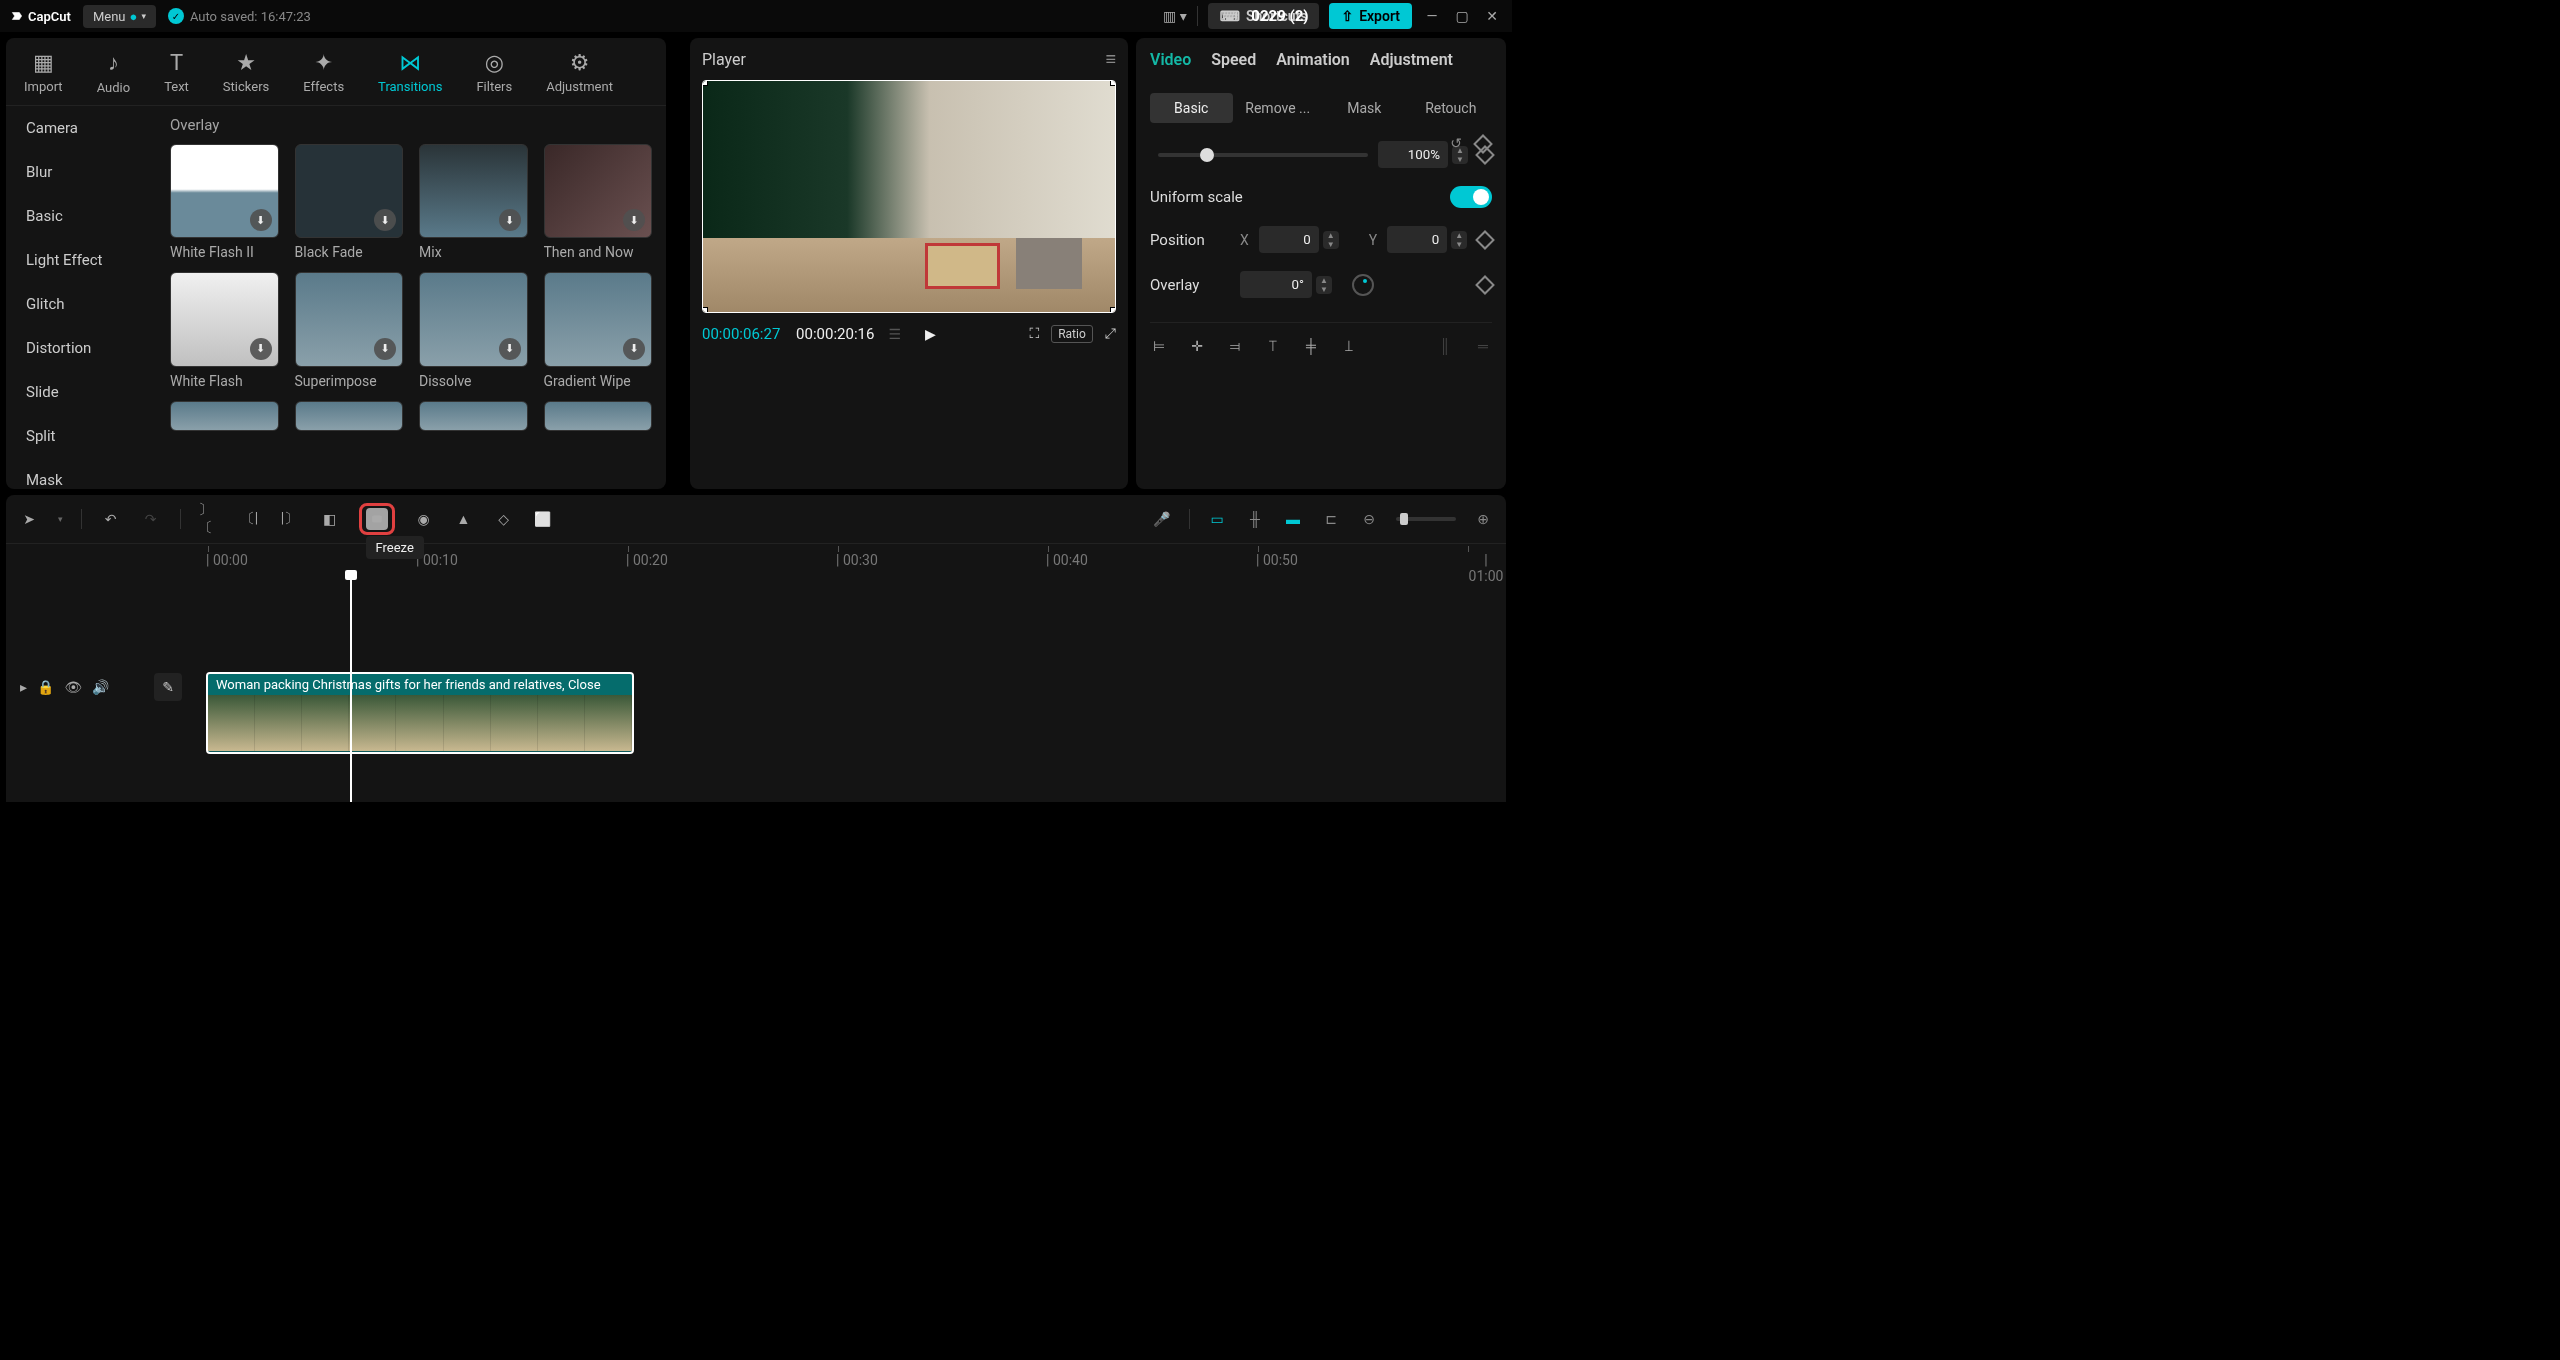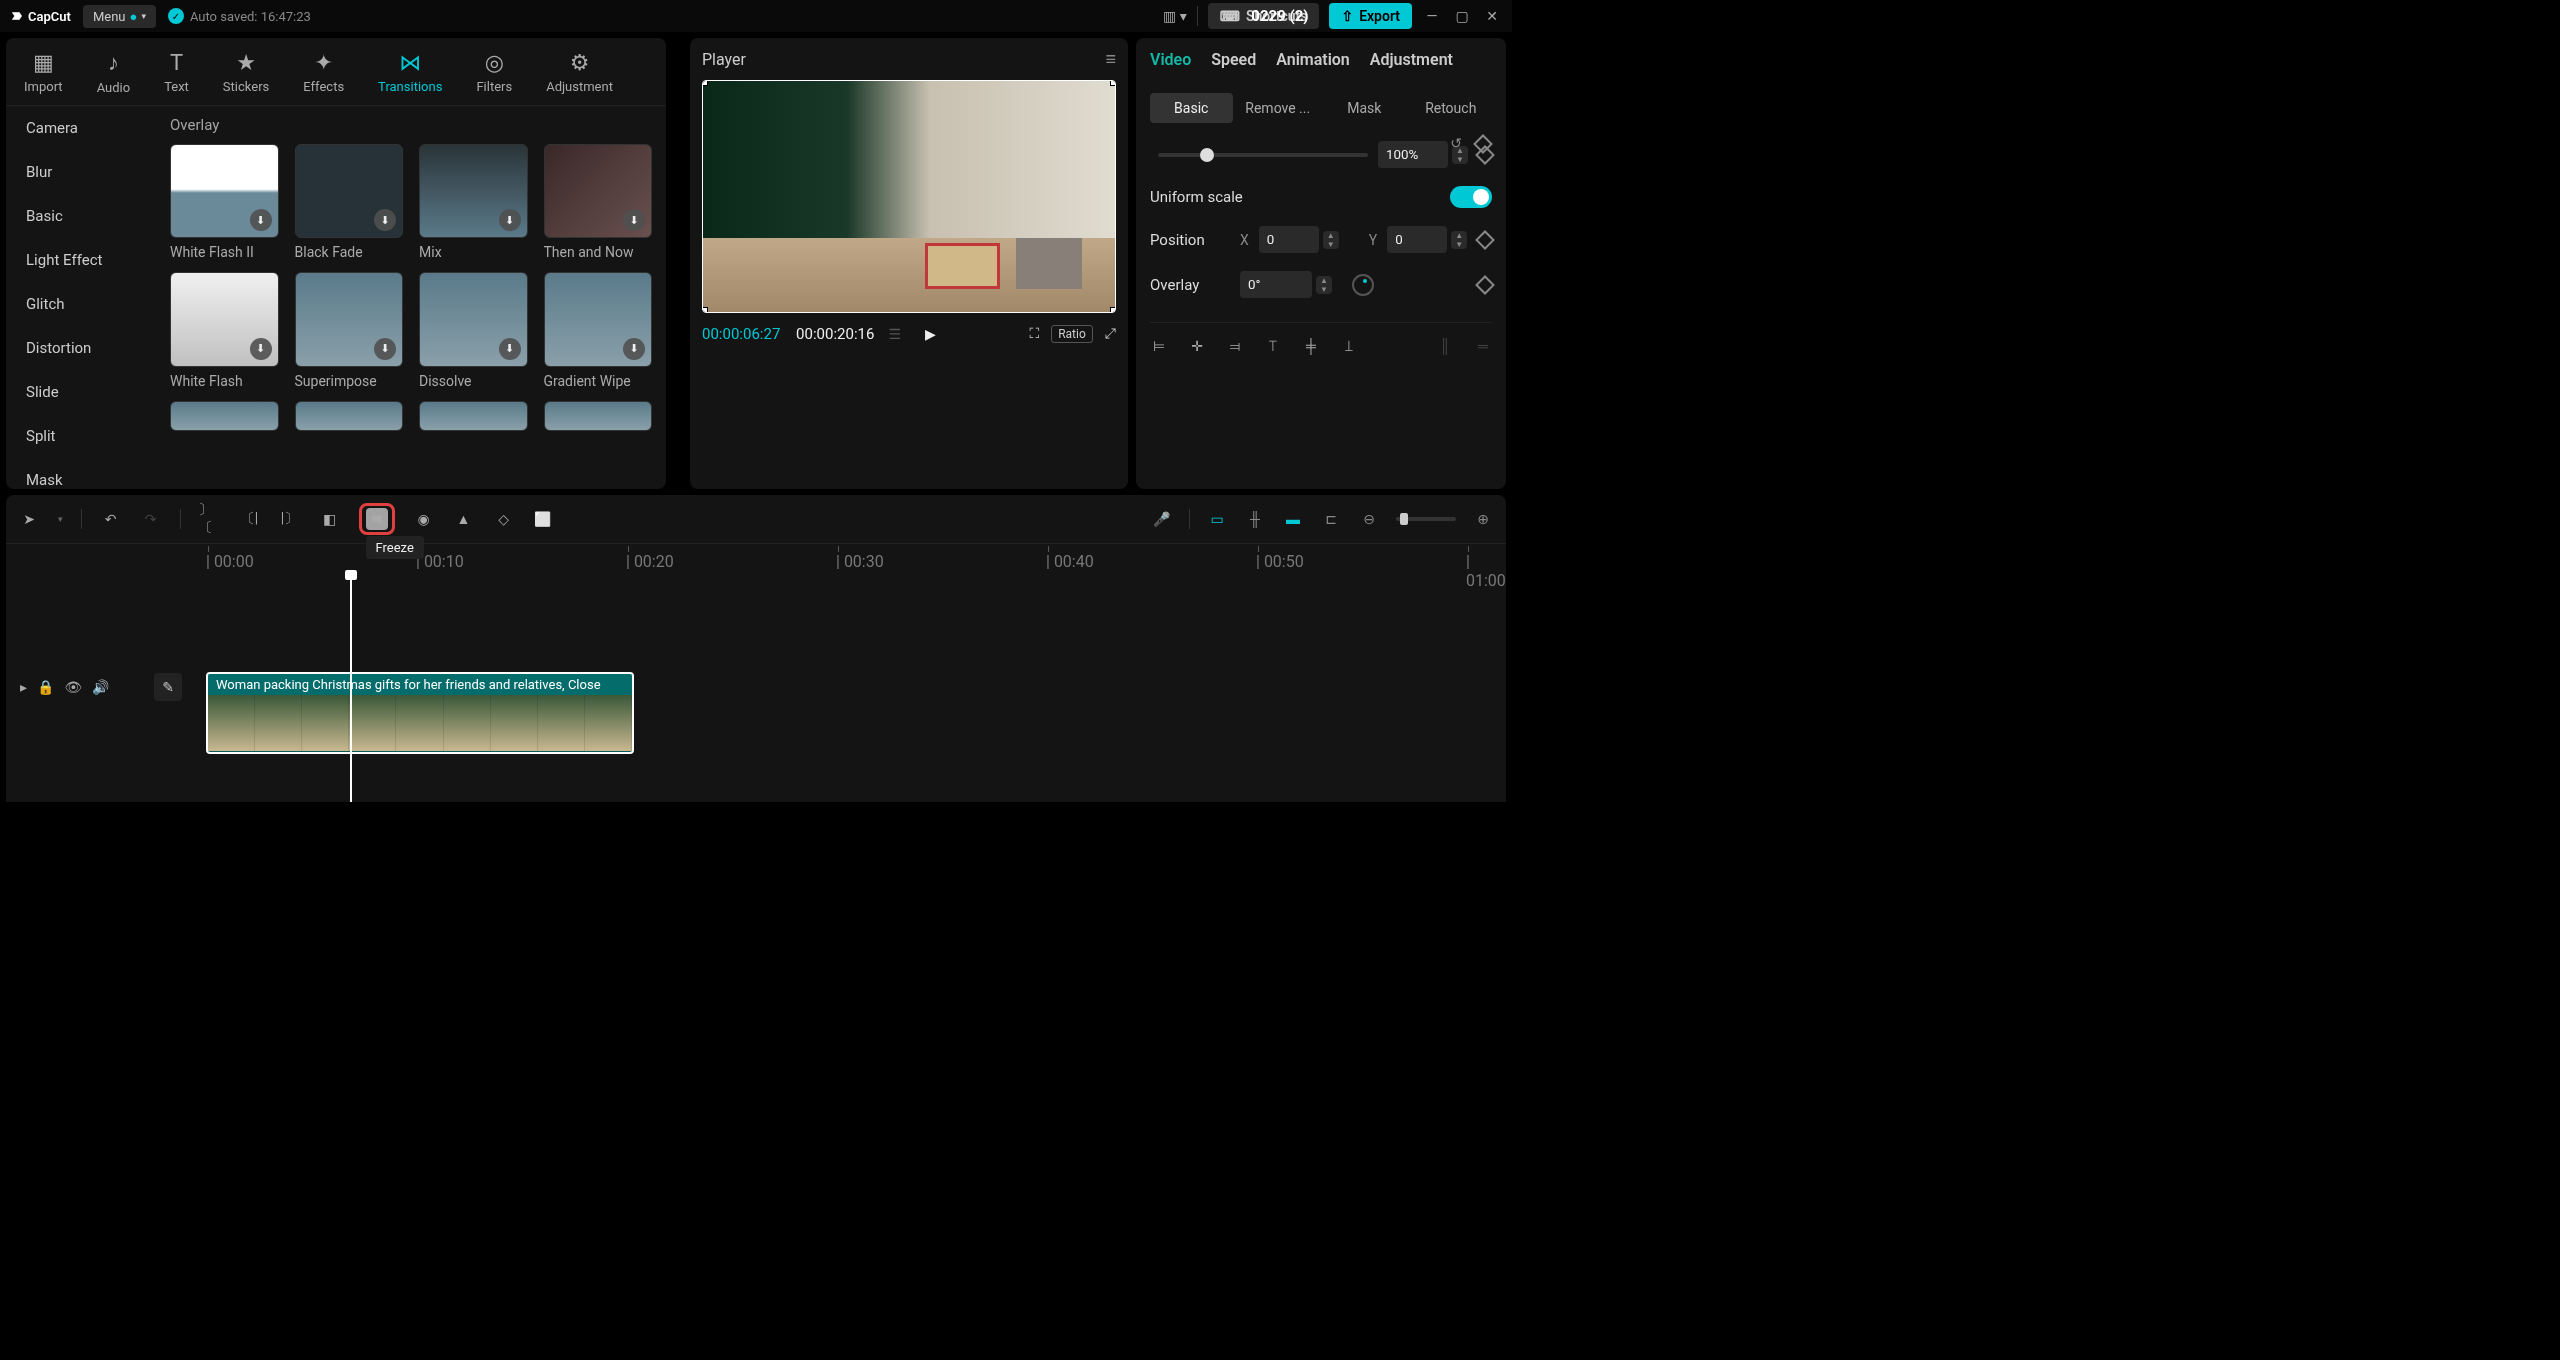--- a/index.html
+++ b/index.html
@@ -65,40 +65,40 @@
 .right-tab { color: #ccc; cursor: pointer; padding-bottom: 8px; }
 .right-tab.active { color: #14b8a6; }
 .sub-tabs { display: flex; gap: 4px; margin-top: 16px; }
 .sub-tab { flex: 1; text-align: center; padding: 7px 4px; color: #aaa; font-size: 14px; border-radius: 4px; cursor: pointer; white-space: nowrap; overflow: hidden; text-overflow: ellipsis; }
 .sub-tab.active { background: #333; color: #eee; }
 .tooltip-callout { position: relative; background: #f0d040; color: #222; padding: 14px 16px; border-radius: 6px; margin-top: 18px; font-size: 15px; }
 .tooltip-callout::after { content: ''; position: absolute; right: -10px; top: 18px; border: 8px solid transparent; border-left-color: #f0d040; }
 .got-it { text-align: right; font-weight: 700; margin-top: 10px; font-size: 15px; }
 .prop-row { display: flex; align-items: center; margin-top: 18px; gap: 10px; }
 .prop-label { color: #ddd; font-size: 15px; flex: 0 0 80px; }
-.prop-input { background: #2a2a2a; border: none; color: #eee; padding: 6px 8px; width: 60px; text-align: left; border-radius: 4px; }
+.prop-input { background: #2a2a2a; border: none; color: #eee; padding: 6px 8px; width: 60px; text-align: right; border-radius: 4px; }
 .spinner { display: flex; flex-direction: column; background: #2a2a2a; border-radius: 4px; margin-left: -6px; }
 .spinner span { font-size: 8px; padding: 0 4px; color: #888; }
 .toggle { width: 42px; height: 22px; background: #00c8d4; border-radius: 11px; position: relative; margin-left: auto; }
 .toggle::after { content: ''; position: absolute; right: 3px; top: 3px; width: 16px; height: 16px; background: #fff; border-radius: 50%; }
 .diamond { width: 14px; height: 14px; border: 2px solid #888; transform: rotate(45deg); margin-left: auto; }
 .align-bar { display: flex; gap: 20px; margin-top: 24px; border-top: 1px solid #222; padding-top: 14px; color: #aaa; }
 .align-icon { width: 18px; height: 18px; display: flex; align-items: center; justify-content: center; }
 
 .bottom-bar { background: #141414; border-radius: 8px 8px 0 0; margin: 0 6px; display: flex; flex-direction: column; }
 .tool-row { display: flex; align-items: center; padding: 8px 12px; gap: 18px; border-bottom: 1px solid #222; }
 .tool-icon { color: #aaa; width: 22px; height: 22px; display: flex; align-items: center; justify-content: center; cursor: pointer; position: relative; }
 .tool-sep { width: 1px; height: 20px; background: #333; }
 .freeze-highlight { border: 3px solid #e04040; border-radius: 8px; padding: 2px 4px; }
 .freeze-tooltip { position: absolute; top: 28px; left: 0; background: #222; color: #eee; padding: 4px 10px; border-radius: 4px; font-size: 13px; white-space: nowrap; z-index: 10; }
 .tool-right { margin-left: auto; display: flex; align-items: center; gap: 16px; }
 .tr-icon { color: #888; }
 .tr-icon.cyan { color: #00c8d4; }
 
-.ruler { display: flex; position: relative; height: 28px; color: #777; font-size: 16px; padding-left: 116px; }
+.ruler { display: flex; position: relative; height: 28px; color: #777; font-size: 14px; padding-left: 116px; text-align: center; }
 .ruler-mark { position: absolute; top: 8px; }
 .ruler-mark::before { content: ''; position: absolute; left: 2px; top: -6px; width: 1px; height: 6px; background: #555; }
 
 .timeline-body { display: flex; height: 230px; position: relative; }
 .tl-left { flex: 0 0 146px; display: flex; align-items: center; gap: 10px; padding: 0 14px; color: #aaa; }
 .tl-left2 { flex: 0 0 32px; display: flex; align-items: center; justify-content: center; }
 .edit-handle { width: 28px; height: 28px; background: #222; border-radius: 4px; display: flex; align-items: center; justify-content: center; color: #ccc; }
 .tl-tracks { flex: 1; position: relative; }
 .clip { position: absolute; top: 100px; left: 22px; width: 428px; height: 82px; background: #0d5a5a; border: 2px solid #fff; border-radius: 4px; overflow: hidden; }
 .clip-title { background: rgba(0,120,120,.6); color: #fff; padding: 3px 8px; font-size: 13px; white-space: nowrap; }

